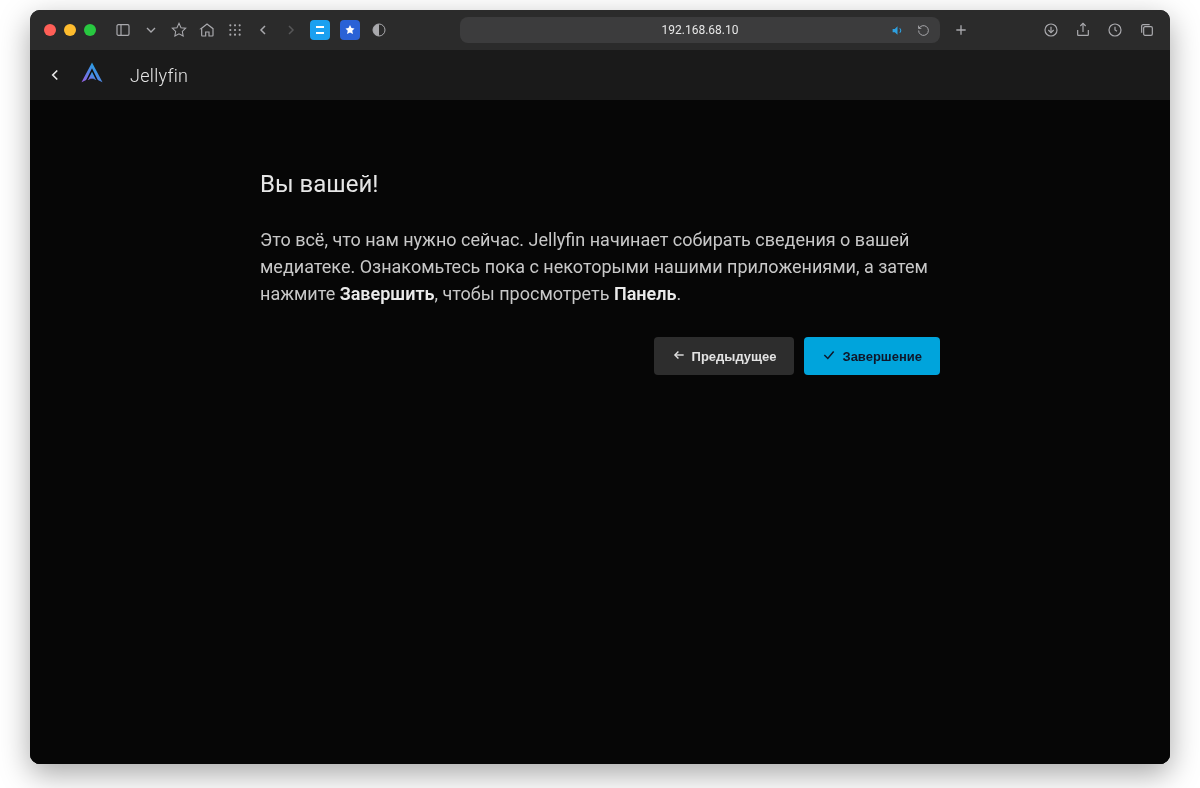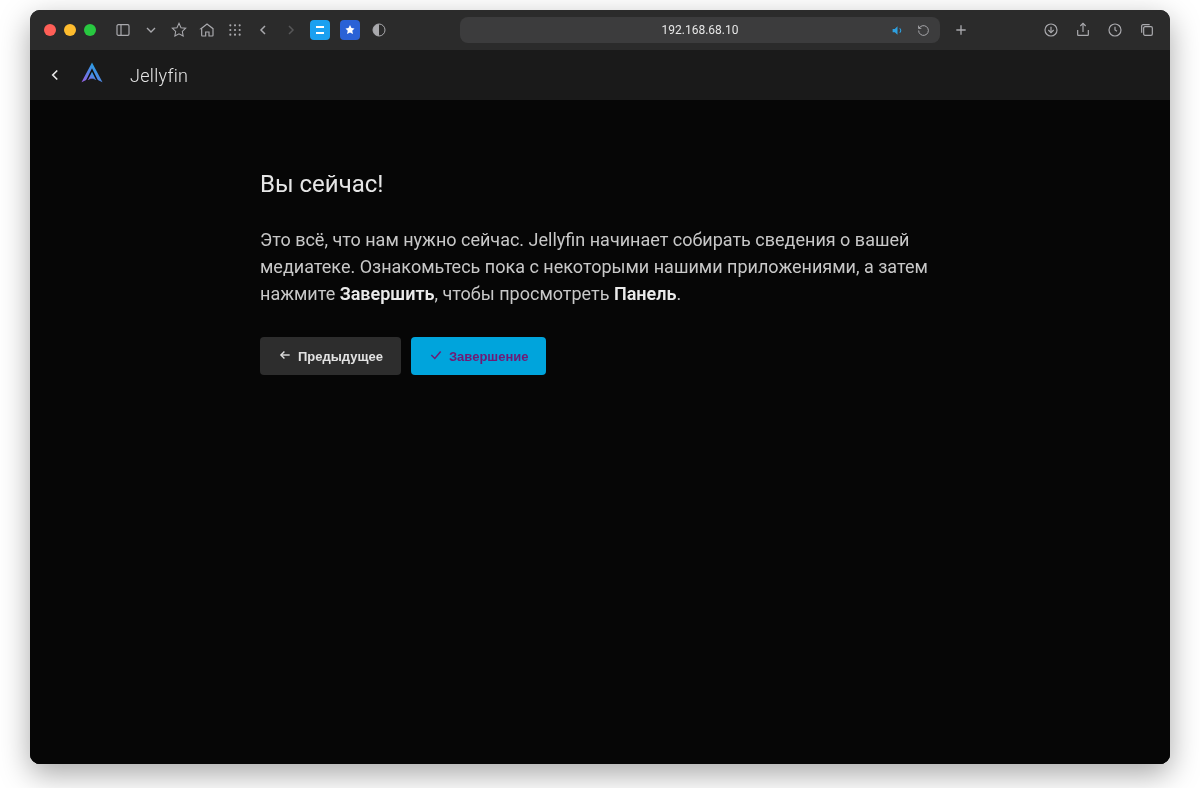--- a/index.html
+++ b/index.html
@@ -132,37 +132,38 @@
       margin-bottom: 28px;
     }
     .body-text {
       font-size: 18px;
       line-height: 1.5;
       color: #c8c8c8;
     }
     .body-text b { color: #eaeaea; font-weight: 600; }
     .btn-row {
       display: flex;
+      justify-content: flex-end;
       gap: 10px;
       margin-top: 30px;
     }
     .btn {
       height: 38px;
       padding: 0 18px;
       border: none;
       border-radius: 4px;
       font-size: 13px;
       font-weight: 600;
       display: flex;
       align-items: center;
       gap: 6px;
       cursor: pointer;
     }
     .btn-secondary { background: #2d2d2d; color: #e2e2e2; }
-    .btn-primary { background: #00a4dc; color: #701a75; }
+    .btn-primary { background: #00a4dc; color: #0f172a; }
     .btn svg { width: 14px; height: 14px; }
   </style>
 </head>
 <body>
 
 <div class="browser-window">
 
   <div class="browser-chrome">
     <div class="traffic-lights">
       <span class="tl-red"></span>
@@ -308,21 +309,21 @@
             <path fill="#101010" d="M24 16 L35 38 Q30 33 24 33 Q18 33 13 38 Z"></path>
             <path fill="url(#jg)" d="M24 22 L31 36 Q27.5 33 24 33 Q20.5 33 17 36 Z"></path>
           </svg>
         </span>
         <span class="logo-text">Jellyfin</span>
       </div>
     </div>
 
     <div class="content">
       <div class="wizard">
-        <h1 class="headline">Вы сейчас!</h1>
+        <h1 class="headline">Вы вашей!</h1>
         <p class="body-text">
           <span>Это всё, что нам нужно сейчас. Jellyfin начинает собирать сведения о вашей медиатеке. Ознакомьтесь пока с некоторыми нашими приложениями, а затем нажмите </span><b>Завершить</b><span>, чтобы просмотреть </span><b>Панель</b><span>.</span>
         </p>
         <div class="btn-row">
           <button class="btn btn-secondary">
             <span>
               <svg viewBox="0 0 24 24" fill="none" stroke="currentColor" stroke-width="2.4">
                   <line x1="20" y1="12" x2="5" y2="12"></line>
                   <polyline points="11 18 5 12 11 6"></polyline>
                 </svg>

